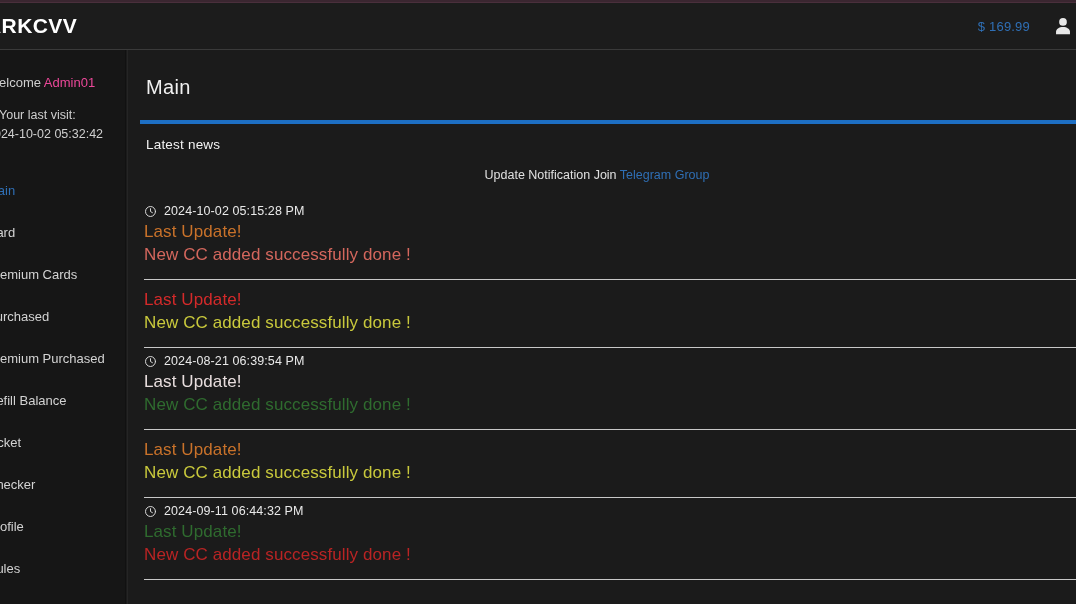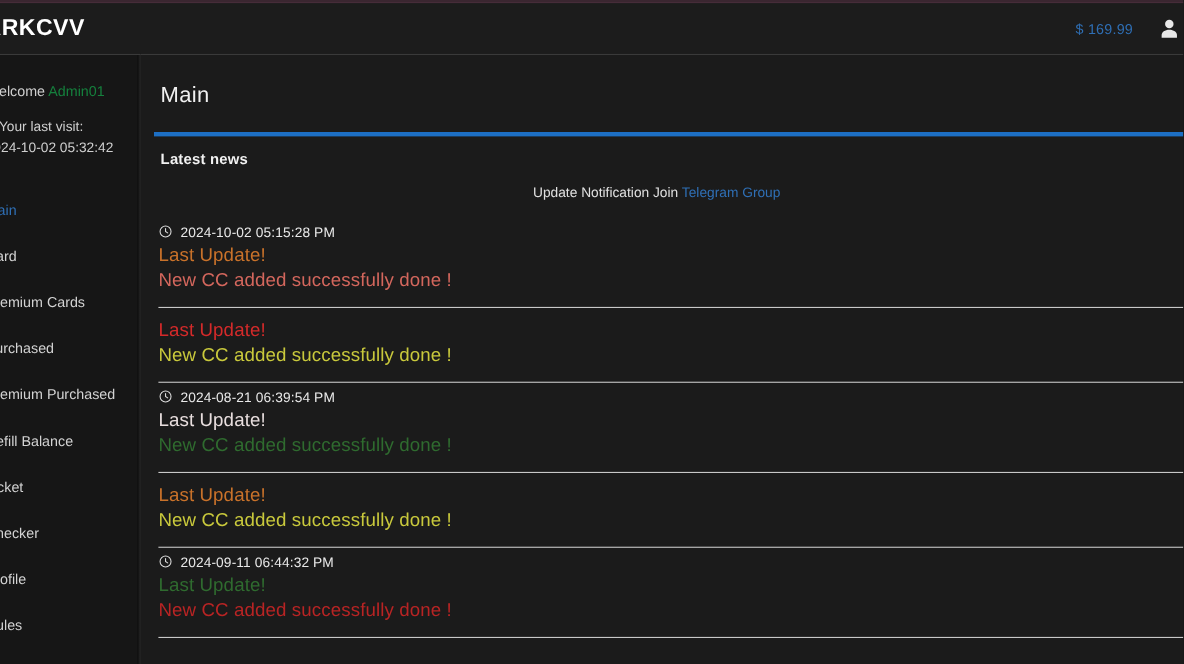--- a/index.html
+++ b/index.html
@@ -105,21 +105,21 @@
     background: linear-gradient(to right, #0c0c0c, #2a2a2a);
   }
 
   .welcome {
     font-size: 13px;
     color: #cfcfcf;
     padding: 15px 0 0 0;
     margin-left: -13px;
     white-space: nowrap;
   }
-  .welcome .user { color: #15803d; }
+  .welcome .user { color: #ec4899; }
 
   .lastvisit {
     margin-top: 16px;
     margin-left: -13px;
     font-size: 12.5px;
     color: #cfcfcf;
     line-height: 19px;
     white-space: nowrap;
   }
   .lastvisit .lv-label { display: block; padding-left: 12px; }
@@ -163,21 +163,21 @@
 
   .blue-rule {
     margin-top: 21px;
     margin-left: 12px;
     height: 4px;
     background: #1d6fc4;
   }
 
   .section-title {
     font-size: 13.5px;
-    font-weight: bold;
+    font-weight: normal;
     color: #f2f2f2;
     padding: 13px 0 0 18px;
     letter-spacing: 0.2px;
   }
 
   .notice {
     text-align: center;
     font-size: 12.5px;
     color: #e0e0e0;
     padding-top: 16px;
@@ -191,21 +191,21 @@
 
   .news-list {
     margin-top: 16px;
     padding-left: 15px;
   }
 
   .news-item { padding-top: 6px; }
 
   .news-time {
     display: flex;
-    align-items: flex-start;
+    align-items: flex-end;
     gap: 7px;
     font-size: 12.5px;
     color: #e9e9e9;
     letter-spacing: 0.1px;
     padding-left: 1px;
   }
 
   .clock-icon {
     display: inline-block;
     width: 13px;

